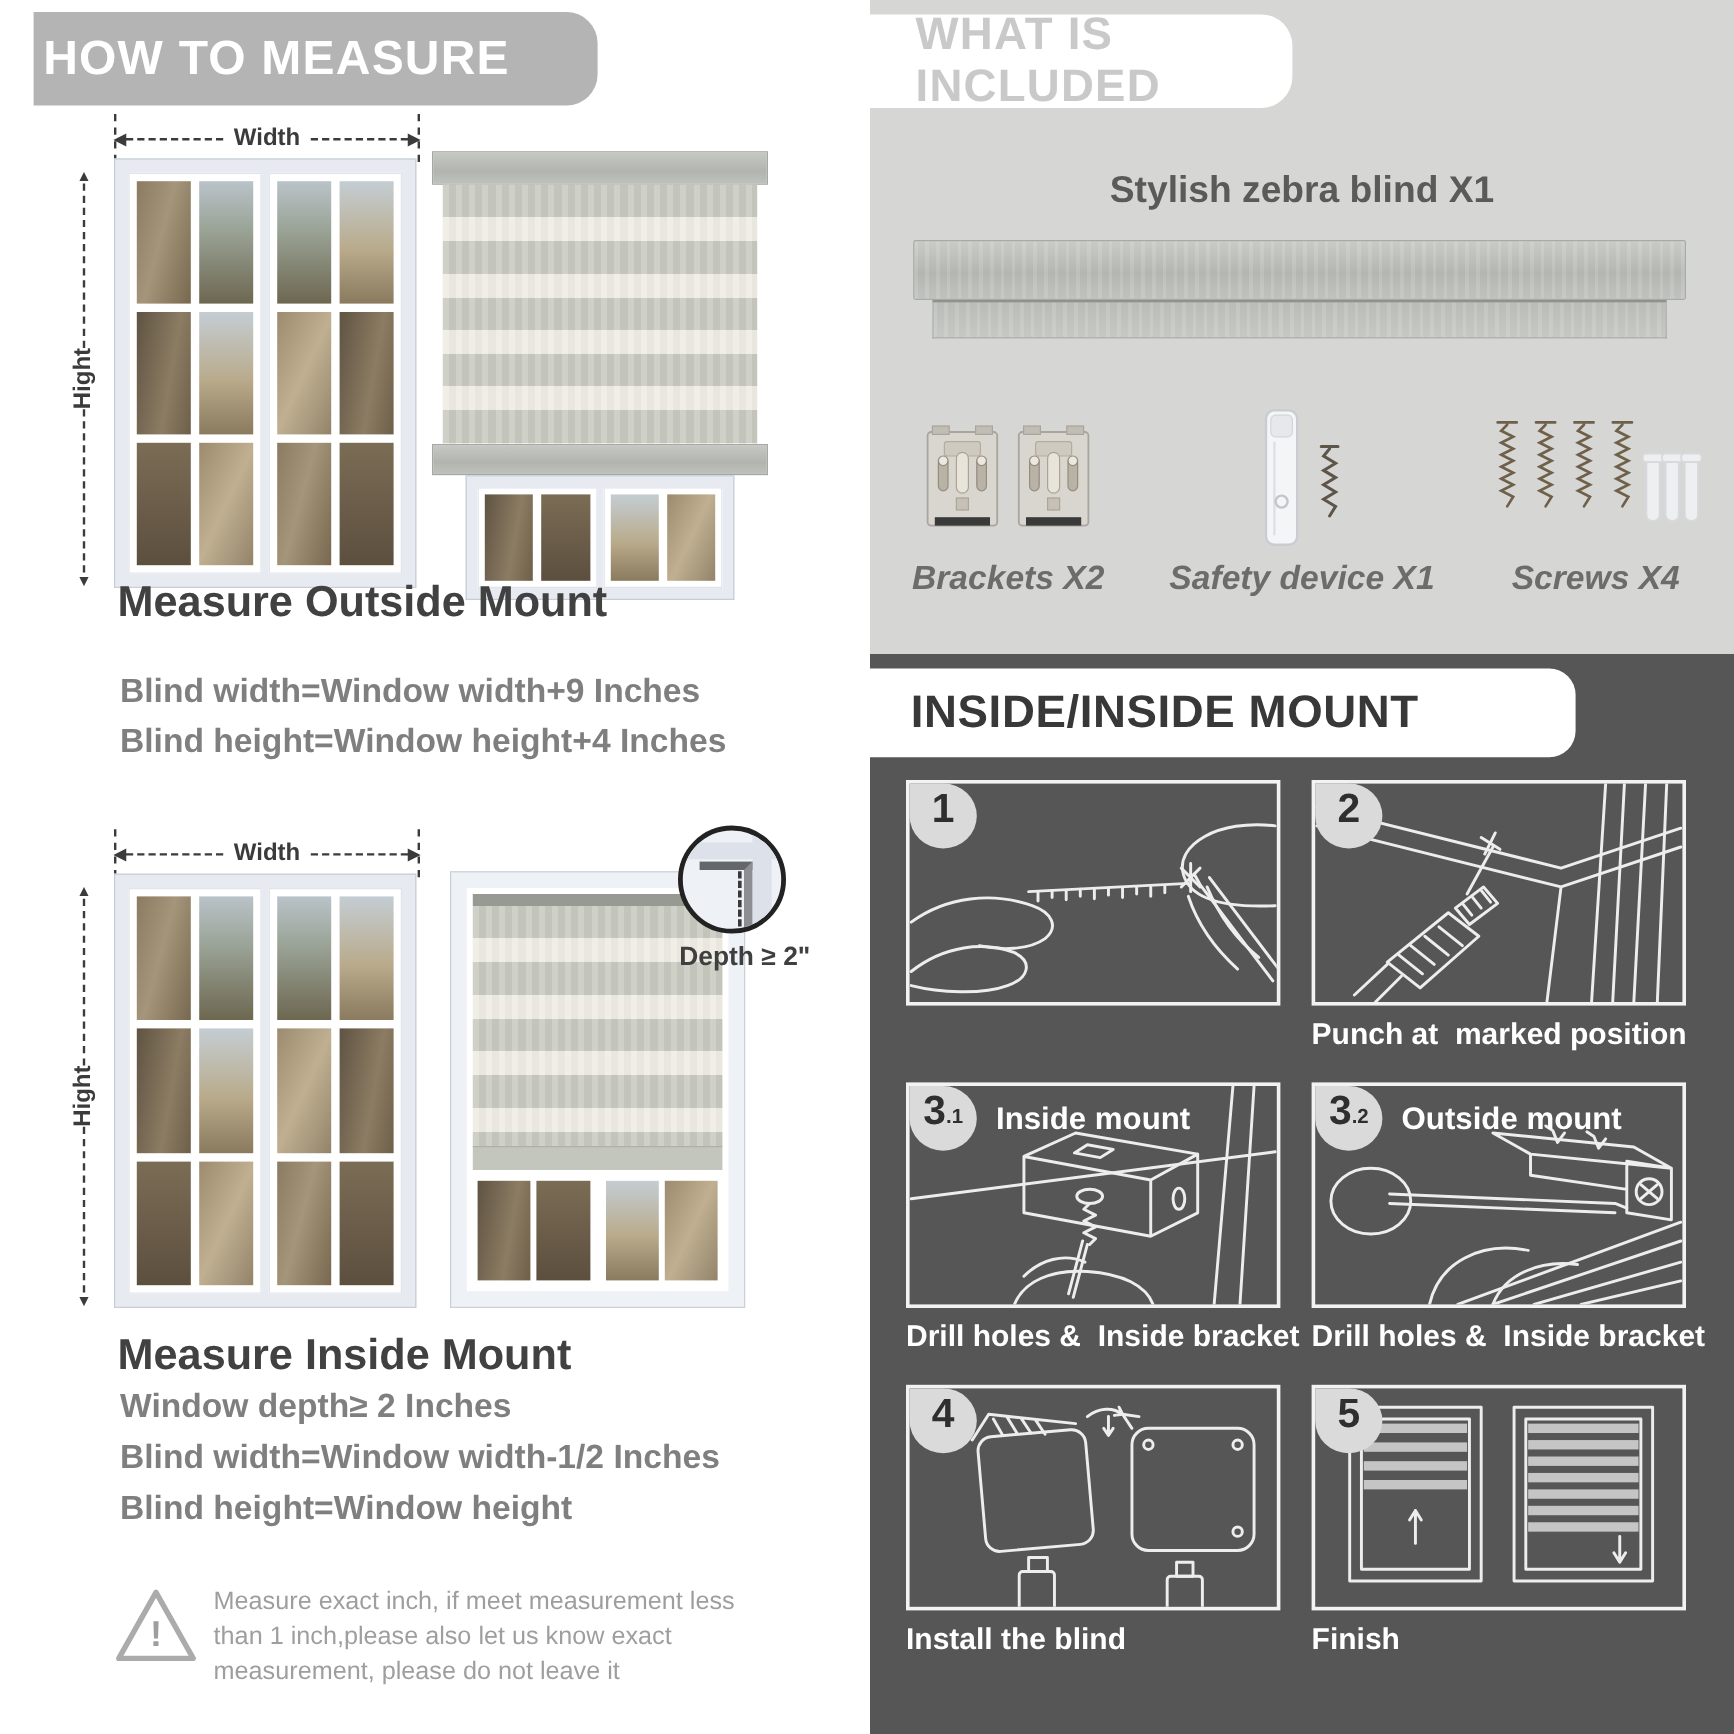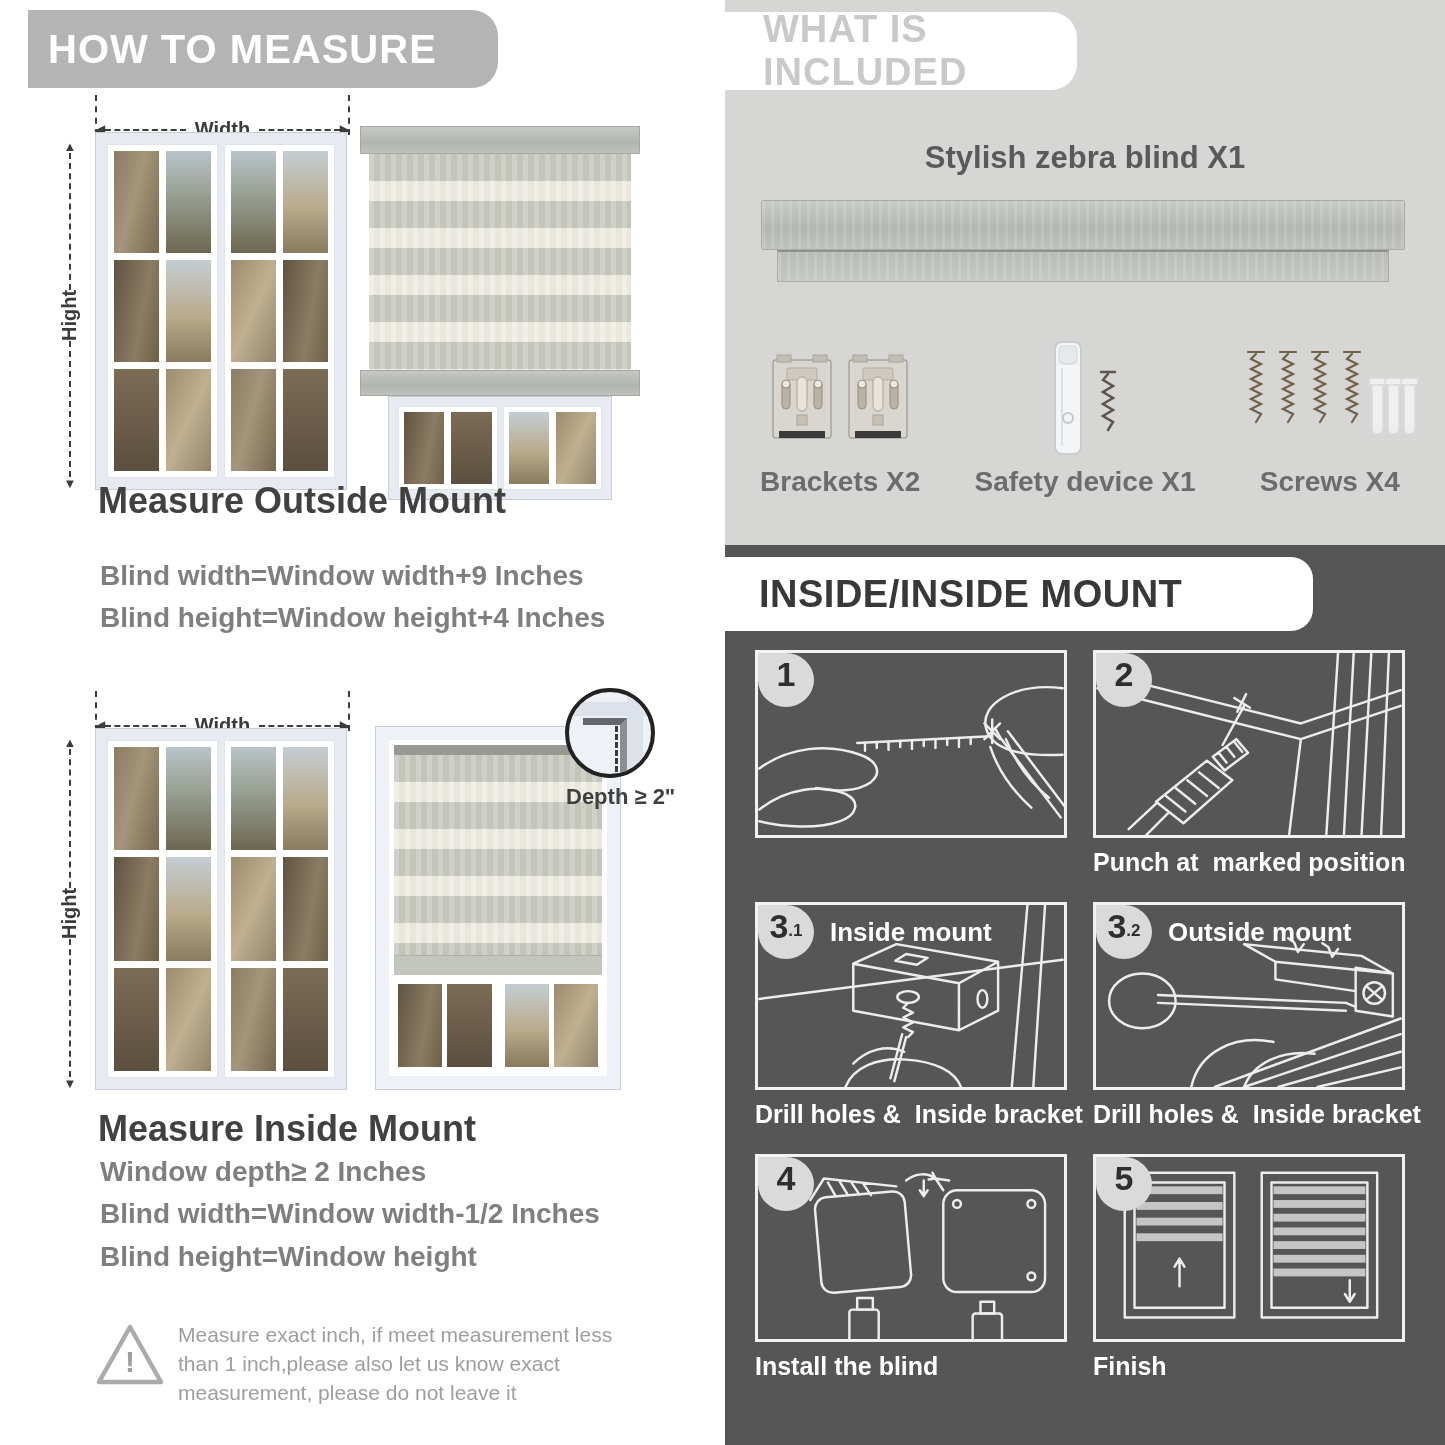--- a/index.html
+++ b/index.html
@@ -3,26 +3,26 @@
 <meta charset="utf-8">
 <style>
   * { margin:0; padding:0; box-sizing:border-box; }
   body { background:#ffffff; font-family:"Liberation Sans", sans-serif; }
   .stage { position:relative; width:1445px; height:1445px; background:#ffffff; overflow:hidden; }
 
   
   .left { position:absolute; left:0; top:0; width:725px; height:1445px; background:#ffffff; }
   .banner-left { position:absolute; left:28px; top:10px; width:470px; height:78px;
     background:#b4b4b4; border-radius:0 26px 26px 0; display:flex; align-items:center; }
-  .banner-left span { color:#ffffff; font-size:40px; font-weight:bold; letter-spacing:1px; padding-left:20px; }
+  .banner-left span { color:#ffffff; font-size:40px; font-weight:bold; letter-spacing:1px; padding-left:8px; }
 
   .dim-h { position:absolute; display:flex; align-items:center; color:#3b3b3b; font-weight:bold; font-size:20px; }
   .dim-h .ln { flex:1; height:0; border-top:2px dashed #3b3b3b; }
   .dim-h .ar { font-size:13px; line-height:1; }
-  .dim-h .dlab { margin:14px 9px; }
+  .dim-h .dlab { margin:0 9px; }
   .dim-h .tick-l, .dim-h .tick-r { position:absolute; top:-9px; height:40px; width:0; border-left:2px dashed #3b3b3b; }
   .dim-h .tick-l { left:0; } .dim-h .tick-r { right:0; }
 
   .dim-v { position:absolute; width:24px; display:flex; flex-direction:column; align-items:center; color:#3b3b3b; font-weight:bold; font-size:20px; }
   .dim-v .ar { font-size:13px; line-height:1; }
   .dim-v .lnv { flex:1; width:0; border-left:2px dashed #3b3b3b; }
   .dim-v .vlab { transform:rotate(-90deg); white-space:nowrap; margin:14px 0; }
 
   .win { position:absolute; background:#e7ebf1; border:1px solid #c6cdd8; padding:11px; display:flex; gap:6px; }
   .sash { flex:1; background:#ffffff; padding:7px; display:grid; grid-template-columns:1fr 1fr; grid-auto-rows:1fr; gap:7px; box-shadow:inset 0 0 0 1px #dfe3ea; }
@@ -75,21 +75,21 @@
   .product-title { position:absolute; left:0; top:140px; width:720px; text-align:center; font-size:31px; font-weight:bold; color:#5a5a5a; }
   .rail-a { position:absolute; left:36px; top:200px; width:644px; height:50px; border-radius:2px;
     background:repeating-linear-gradient(90deg, rgba(255,255,255,0.12) 0 3px, rgba(0,0,0,0) 3px 9px),
       linear-gradient(180deg,#c9ccc6,#b4b7b1 55%,#c0c3bd); border:1px solid #a8aba5; }
   .rail-b { position:absolute; left:52px; top:250px; width:612px; height:32px;
     background:repeating-linear-gradient(90deg, rgba(255,255,255,0.12) 0 3px, rgba(0,0,0,0) 3px 9px),
       linear-gradient(180deg,#babdb7,#c6c9c3); border:1px solid #aaada7; border-top:2px solid #8f928c; }
   .items-row { position:absolute; left:0; top:326px; width:720px; height:150px; display:flex; }
   .item-box { display:flex; align-items:center; justify-content:center; gap:12px; }
   .ib1 { width:32%; } .ib2 { width:36%; } .ib3 { width:32%; }
-  .labels-row { position:absolute; left:0; top:466px; width:720px; display:flex; }
+  .labels-row { position:absolute; left:0; top:466px; width:720px; display:flex;font-style:italic; }
   .item-label { font-size:28px; font-weight:bold; color:#6c6c6c; text-align:center; }
 
   .dark-sec { position:absolute; left:0; top:545px; width:720px; height:900px; background:#565656; }
   .banner-mount { position:absolute; left:0; top:557px; width:588px; height:74px; background:#ffffff; border-radius:0 22px 22px 0; display:flex; align-items:center; }
   .banner-mount span { color:#383838; font-size:38px; font-weight:bold; letter-spacing:0.5px; padding-left:34px; }
 
   .panel { position:absolute; width:312px; height:188px; border:3px solid #f2f2f2; }
   .badge { position:absolute; left:0; top:0; width:56px; height:54px; background:#dadada; border-radius:0 50% 50% 50%; display:flex; align-items:flex-start; justify-content:center; padding-top:4px; }
   .badge .n { font-size:34px; font-weight:bold; color:#2f2f2f; line-height:1; }
   .badge .s { font-size:17px; font-weight:bold; color:#2f2f2f; margin-top:12px; }

